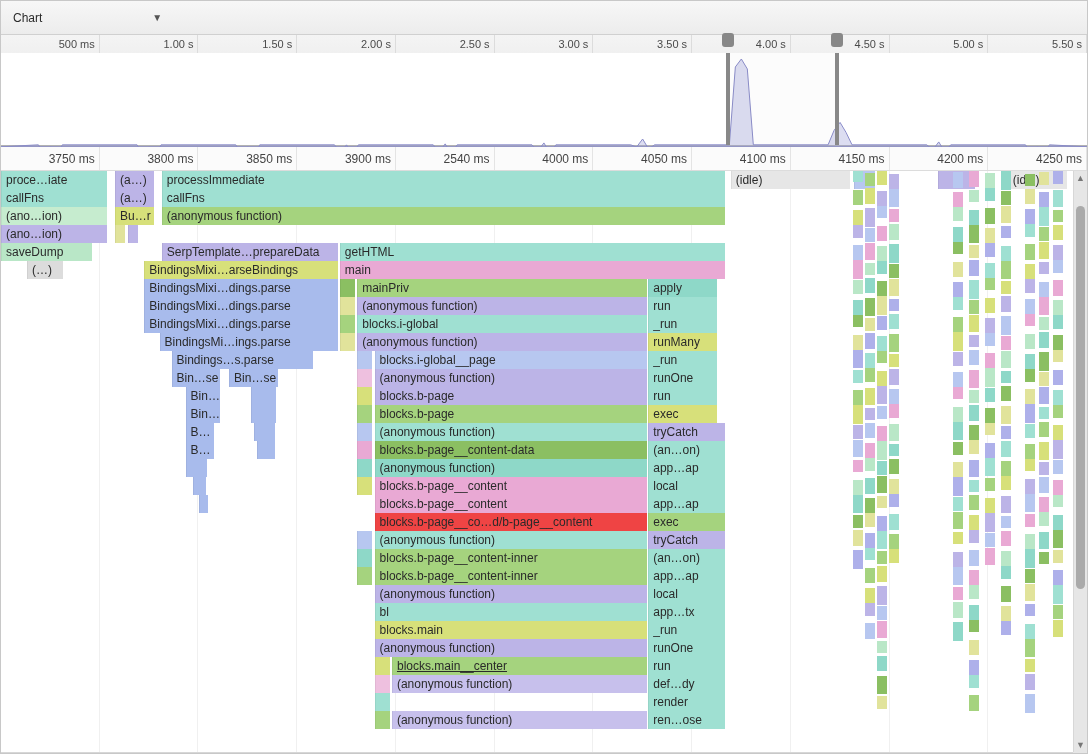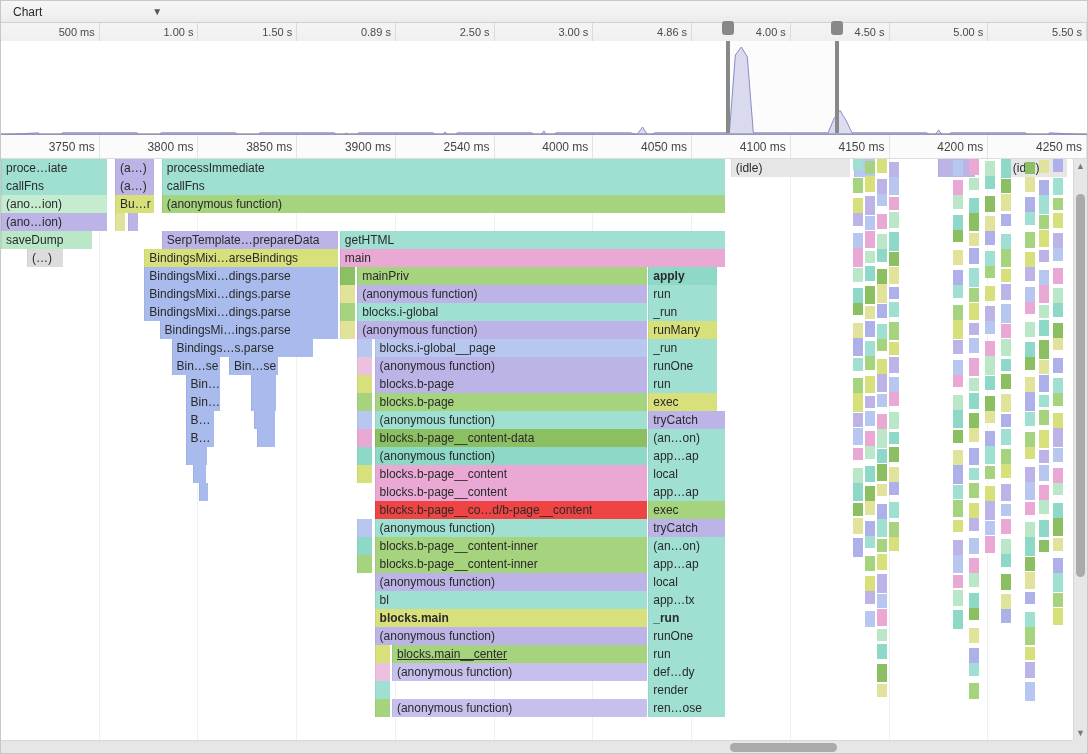--- a/index.html
+++ b/index.html
@@ -29,21 +29,21 @@
     position: relative;
     overflow: hidden;
     background: #fff;
   }
 
   
   .toolbar {
     display: flex;
     align-items: center;
     gap: 6px;
-    height: 22px;
+    height: 34px;
     padding: 0 6px;
     background: linear-gradient(#f7f7f7, #ececec);
     border-bottom: 1px solid #d0d0d0;
   }
   .dropdown {
     display: inline-flex;
     align-items: center;
     gap: 110px;
     height: 18px;
     padding: 0 6px;
@@ -236,24 +236,24 @@
       <span>Chart</span>
       <span class="chev">▼</span>
     </div>
   </div>
 
   <div class="overview">
     <div class="ticks" id="ov-ticks">
         <div class="tick">500 ms</div>
         <div class="tick">1.00 s</div>
         <div class="tick">1.50 s</div>
-        <div class="tick">0.89 s</div>
+        <div class="tick">2.00 s</div>
         <div class="tick">2.50 s</div>
         <div class="tick">3.00 s</div>
-        <div class="tick">4.86 s</div>
+        <div class="tick">3.50 s</div>
         <div class="tick">4.00 s</div>
         <div class="tick">4.50 s</div>
         <div class="tick">5.00 s</div>
         <div class="tick">5.50 s</div>
       </div>
     <svg class="spark" viewBox="0 0 1088 94" preserveAspectRatio="none">
       <path id="spark-path" fill="rgba(155,158,214,.35)" stroke="#8a8cc9" stroke-width="1" d="M 0 94 L 37.45454545454545 92 L 43.45454545454545 102 L 49.45454545454545 94 L 55.45454545454545 104 L 61.45454545454545 92 L 136.36363636363635 92 L 142.36363636363635 102 L 148.36363636363635 94 L 154.36363636363635 104 L 160.36363636363635 92 L 235.27272727272725 92 L 241.27272727272725 102 L 247.27272727272725 94 L 253.27272727272725 104 L 259.27272727272725 92 L 334.1818181818182 92 L 340.1818181818182 100.04444444444445 L 346.1818181818182 92.04444444444445 L 352.1818181818182 102.04444444444445 L 358.1818181818182 92 L 433.0909090909091 92 L 439.0909090909091 99.06666666666666 L 445.0909090909091 91.06666666666666 L 451.0909090909091 101.06666666666666 L 457.0909090909091 92 L 532 92 L 538 98.08888888888889 L 544 90.08888888888889 L 550 100.08888888888889 L 556 92 L 630.909090909091 92 L 636.909090909091 94.17777777777778 L 642.909090909091 86.17777777777778 L 648.909090909091 96.17777777777778 L 654.909090909091 92 L 729.8181818181818 92 L 735.8181818181818 14 L 741.8181818181818 6 L 747.8181818181818 16 L 753.8181818181818 92 L 828.7272727272727 92 L 834.7272727272727 77.55555555555556 L 840.7272727272727 69.55555555555556 L 846.7272727272727 79.55555555555556 L 852.7272727272727 92 L 927.6363636363636 92 L 933.6363636363636 97.11111111111111 L 939.6363636363636 89.11111111111111 L 945.6363636363636 99.11111111111111 L 951.6363636363636 92 L 1026.5454545454545 92 L 1032.5454545454545 102 L 1038.5454545454545 94 L 1044.5454545454545 104 L 1050.5454545454545 92 L 1088 94 Z"></path>
     </svg>
     <div class="selection" id="ov-sel" style="left: 66.8%; width: 10.4%;"></div>
   </div>
@@ -320,21 +320,21 @@
         </div>
         <div class="row" style="top: 90px;">
           <div class="seg" style="left: 2.4%; width: 3.3%; background: rgb(220, 220, 220);">(…)</div>
           <div class="seg" style="left: 31.2%; width: 35.5%; background: rgb(233, 169, 212);">main</div>
           <div class="seg" style="left: 13.2%; width: 17.8%; background: rgb(215, 224, 122);">BindingsMixi…arseBindings</div>
         </div>
         <div class="row" style="top: 108px;">
           <div class="seg" style="left: 13.2%; width: 17.8%; background: rgb(168, 187, 236);">BindingsMixi…dings.parse</div>
           <div class="seg" style="left: 31.2%; width: 1.4%; background: rgb(139, 191, 98);"></div>
           <div class="seg" style="left: 32.8%; width: 26.7%; background: rgb(165, 211, 126);">mainPriv</div>
-          <div class="seg" style="left: 59.6%; width: 6.3%; background: rgb(142, 216, 200); font-weight: bold;">apply</div>
+          <div class="seg" style="left: 59.6%; width: 6.3%; background: rgb(142, 216, 200);">apply</div>
         </div>
         <div class="row" style="top: 126px;">
           <div class="seg" style="left: 13.2%; width: 17.8%; background: rgb(168, 187, 236);">BindingsMixi…dings.parse</div>
           <div class="seg" style="left: 31.2%; width: 1.4%; background: rgb(225, 227, 155);"></div>
           <div class="seg" style="left: 32.8%; width: 26.7%; background: rgb(188, 180, 231);">(anonymous function)</div>
           <div class="seg" style="left: 59.6%; width: 6.3%; background: rgb(159, 224, 210);">run</div>
         </div>
         <div class="row" style="top: 144px;">
           <div class="seg" style="left: 13.2%; width: 17.8%; background: rgb(168, 187, 236);">BindingsMixi…dings.parse</div>
           <div class="seg" style="left: 31.2%; width: 1.4%; background: rgb(165, 211, 126);"></div>
@@ -425,21 +425,21 @@
           <div class="seg" style="left: 59.6%; width: 7.1%; background: rgb(159, 224, 210);">app…ap</div>
         </div>
         <div class="row" style="top: 414px;">
           <div class="seg" style="left: 34.4%; width: 25.1%; background: rgb(188, 180, 231);">(anonymous function)</div>
           <div class="seg" style="left: 59.6%; width: 7.1%; background: rgb(159, 224, 210);">local</div>
         </div>
         <div class="row" style="top: 432px;">
           <div class="seg" style="left: 34.4%; width: 25.1%; background: rgb(159, 224, 210);">bl</div>
           <div class="seg" style="left: 59.6%; width: 7.1%; background: rgb(159, 224, 210);">app…tx</div>
         </div>
-        <div class="row" style="top: 450px; font-weight: bold;">
+        <div class="row" style="top: 450px;">
           <div class="seg" style="left: 34.4%; width: 25.1%; background: rgb(215, 224, 122);">blocks.main</div>
           <div class="seg" style="left: 59.6%; width: 7.1%; background: rgb(159, 224, 210);">_run</div>
         </div>
         <div class="row" style="top: 468px;">
           <div class="seg" style="left: 34.4%; width: 25.1%; background: rgb(188, 180, 231);">(anonymous function)</div>
           <div class="seg" style="left: 59.6%; width: 7.1%; background: rgb(159, 224, 210);">runOne</div>
         </div>
         <div class="row" style="top: 486px;">
           <div class="seg" style="left: 34.4%; width: 1.4%; background: rgb(215, 224, 122);"></div>
           <div class="seg" style="left: 36%; width: 23.5%; background: rgb(165, 211, 126); text-decoration: underline;">blocks.main__center</div>

